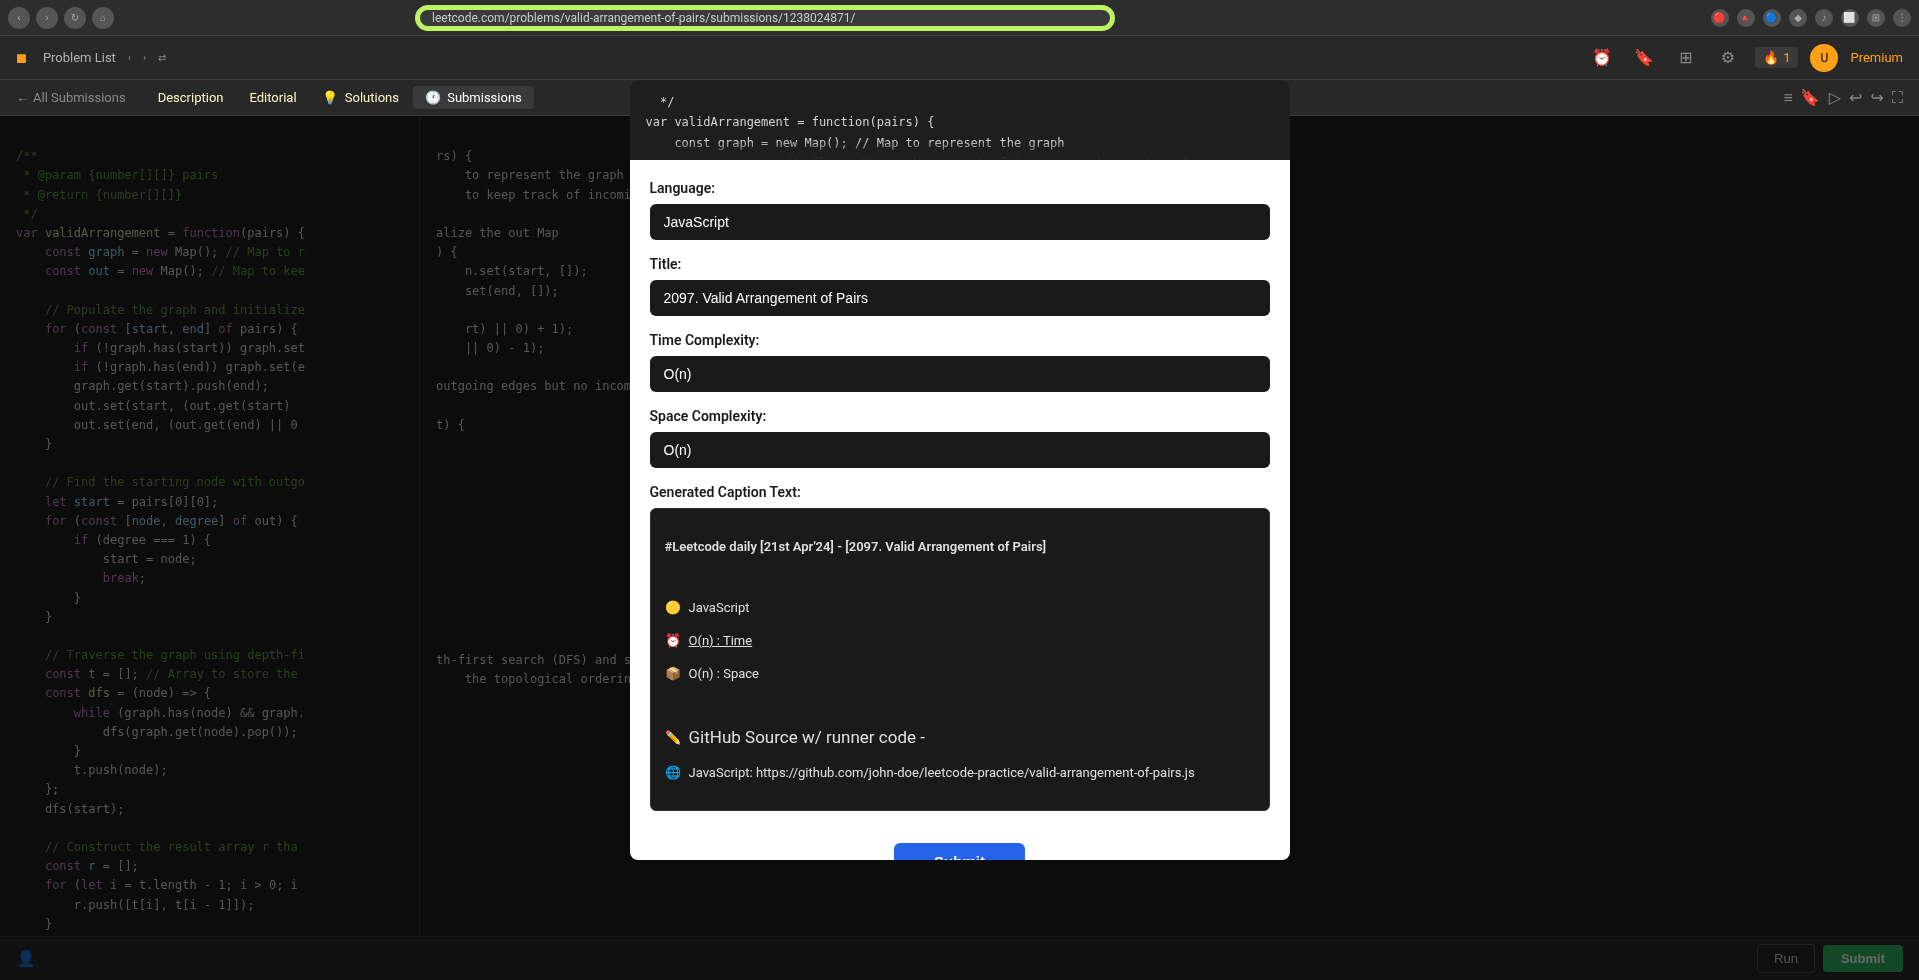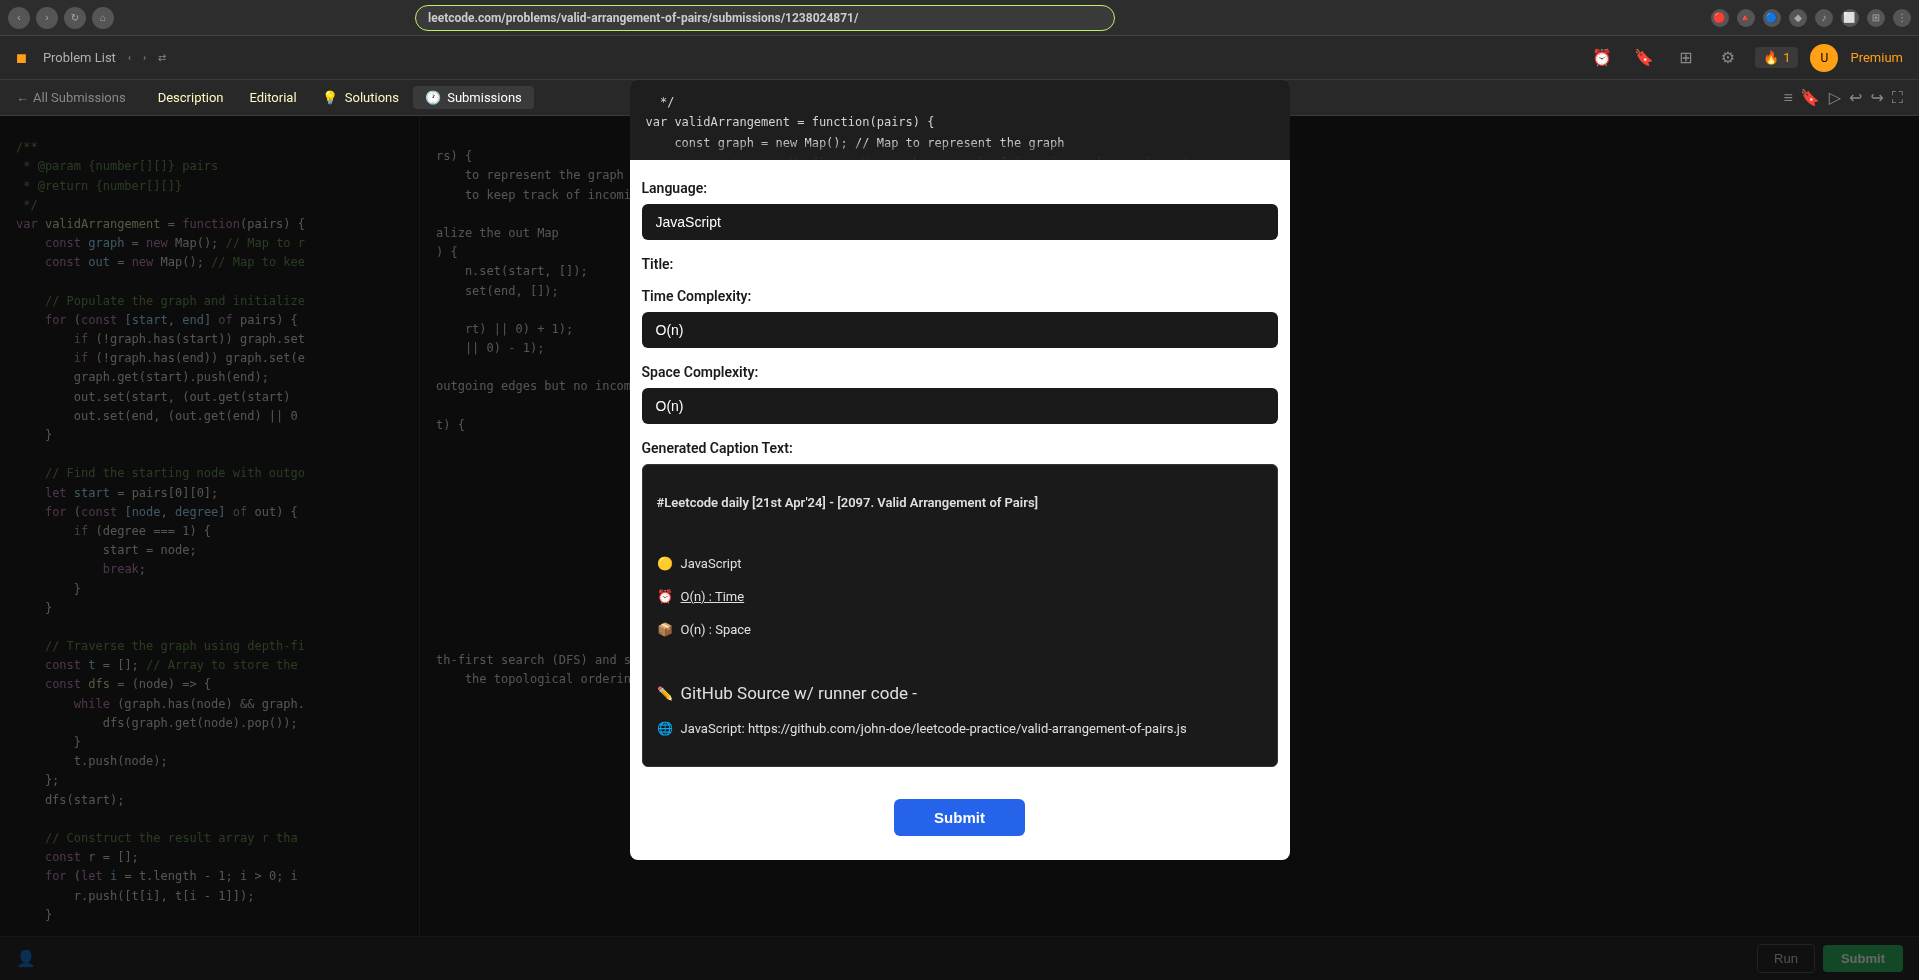--- a/index.html
+++ b/index.html
@@ -28,31 +28,30 @@
       border: none;
       cursor: pointer;
     }
     .browser-btn.back { background: #555; font-size: 10px; width: 22px; height: 22px; border-radius: 50%; display: flex; align-items: center; justify-content: center; color: #aaa; }
     .browser-btn.forward { background: #555; font-size: 10px; width: 22px; height: 22px; border-radius: 50%; display: flex; align-items: center; justify-content: center; color: #aaa; }
     .browser-btn.reload { background: #555; font-size: 10px; width: 22px; height: 22px; border-radius: 50%; display: flex; align-items: center; justify-content: center; color: #aaa; }
     .browser-btn.home { background: #555; font-size: 10px; width: 22px; height: 22px; border-radius: 50%; display: flex; align-items: center; justify-content: center; color: #aaa; }
     .address-bar {
       flex: 1;
       background: #3a3a3a;
-      border: 1px solid #bef264;
+      border: 5px solid #bef264;
       border-radius: 16px;
       height: 26px;
       display: flex;
       align-items: center;
       padding: 0 12px;
       font-size: 12px;
       color: #ccc;
       max-width: 700px;
       margin: 0 auto;
-      font-weight: bold;
     }
     .browser-icons {
       display: flex;
       gap: 8px;
       margin-left: auto;
       align-items: center;
     }
     .browser-icon {
       width: 18px; height: 18px;
       background: #555;
@@ -163,21 +162,21 @@
     
     .code-panel {
       width: 420px;
       background: #1e1e1e;
       overflow: hidden;
       border-right: 1px solid #3a3a3a;
       font-family: 'Consolas', 'Monaco', monospace;
       font-size: 12px;
       line-height: 1.6;
       color: #d4d4d4;
-      padding: 3px 16px;
+      padding: 12px 16px;
       white-space: pre;
       overflow-y: auto;
     }
     .code-comment { color: #6a9955; }
     .code-keyword { color: #c586c0; }
     .code-func { color: #dcdcaa; }
     .code-var { color: #9cdcfe; }
 
     
     .right-panel {
@@ -257,21 +256,21 @@
       position: relative;
     }
     .modal-code-preview::after {
       content: '';
       position: absolute;
       bottom: 0; left: 0; right: 0;
       height: 20px;
       background: linear-gradient(transparent, #1e1e1e);
     }
     .modal-body {
-      padding: 20px 12px;
+      padding: 20px 20px;
     }
     .modal-field {
       margin-bottom: 16px;
     }
     .modal-label {
       font-size: 14px;
       font-weight: 600;
       color: #1a1a1a;
       margin-bottom: 8px;
       display: block;
@@ -467,20 +466,21 @@
 
       <div class="modal-body">
 
         <div class="modal-field">
           <span class="modal-label">Language:</span>
           <input class="modal-input" type="text" readonly="" value="JavaScript" style="">
         </div>
 
         <div class="modal-field">
           <span class="modal-label">Title:</span>
+          <input class="modal-input" type="text" readonly="" value="2097. Valid Arrangement of Pairs" style="">
         </div>
 
         <div class="modal-field">
           <span class="modal-label">Time Complexity:</span>
           <input class="modal-input" type="text" readonly="" value="O(n)" style="">
         </div>
 
         <div class="modal-field">
           <span class="modal-label">Space Complexity:</span>
           <input class="modal-input" type="text" readonly="" value="O(n)" style="">

